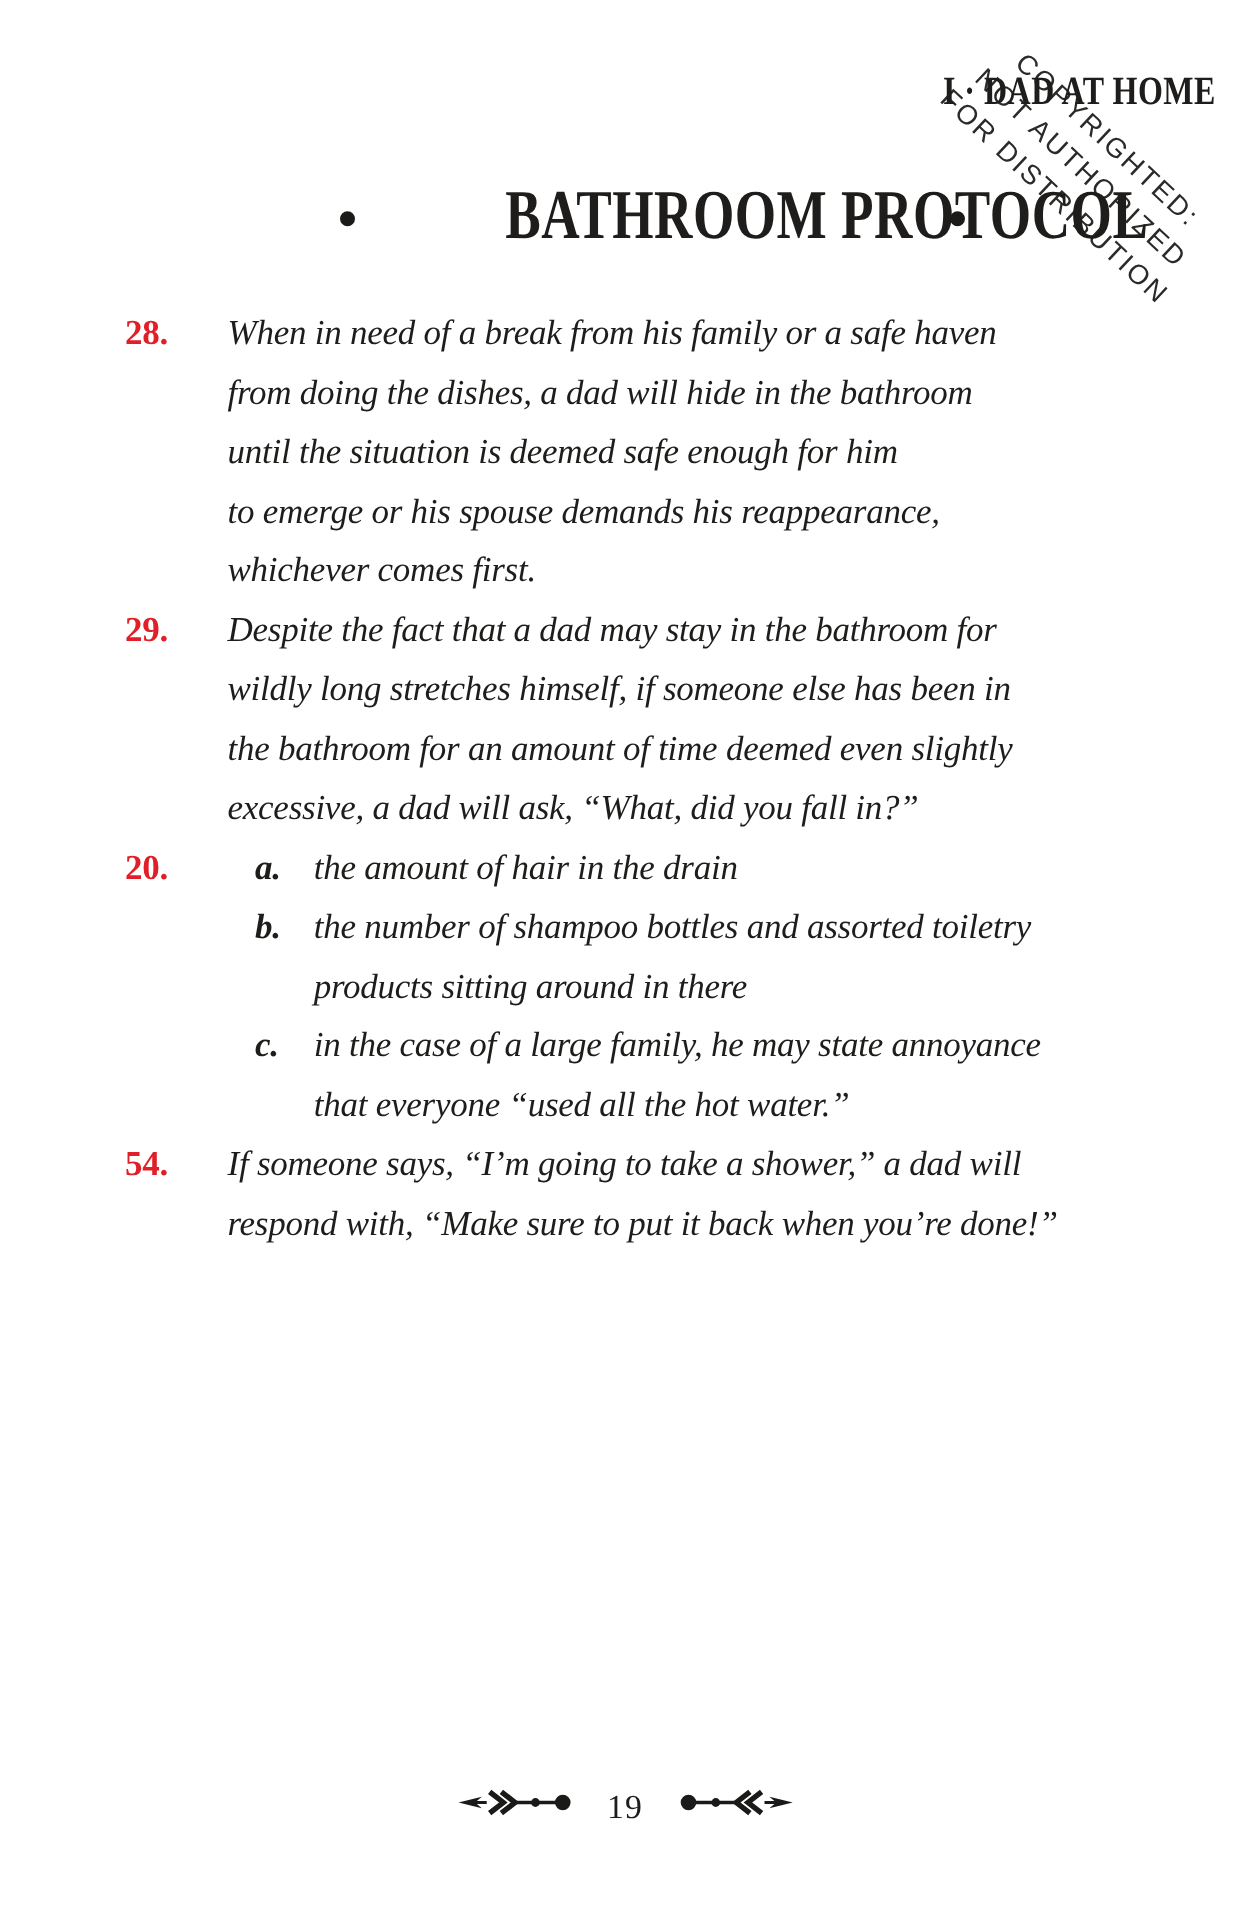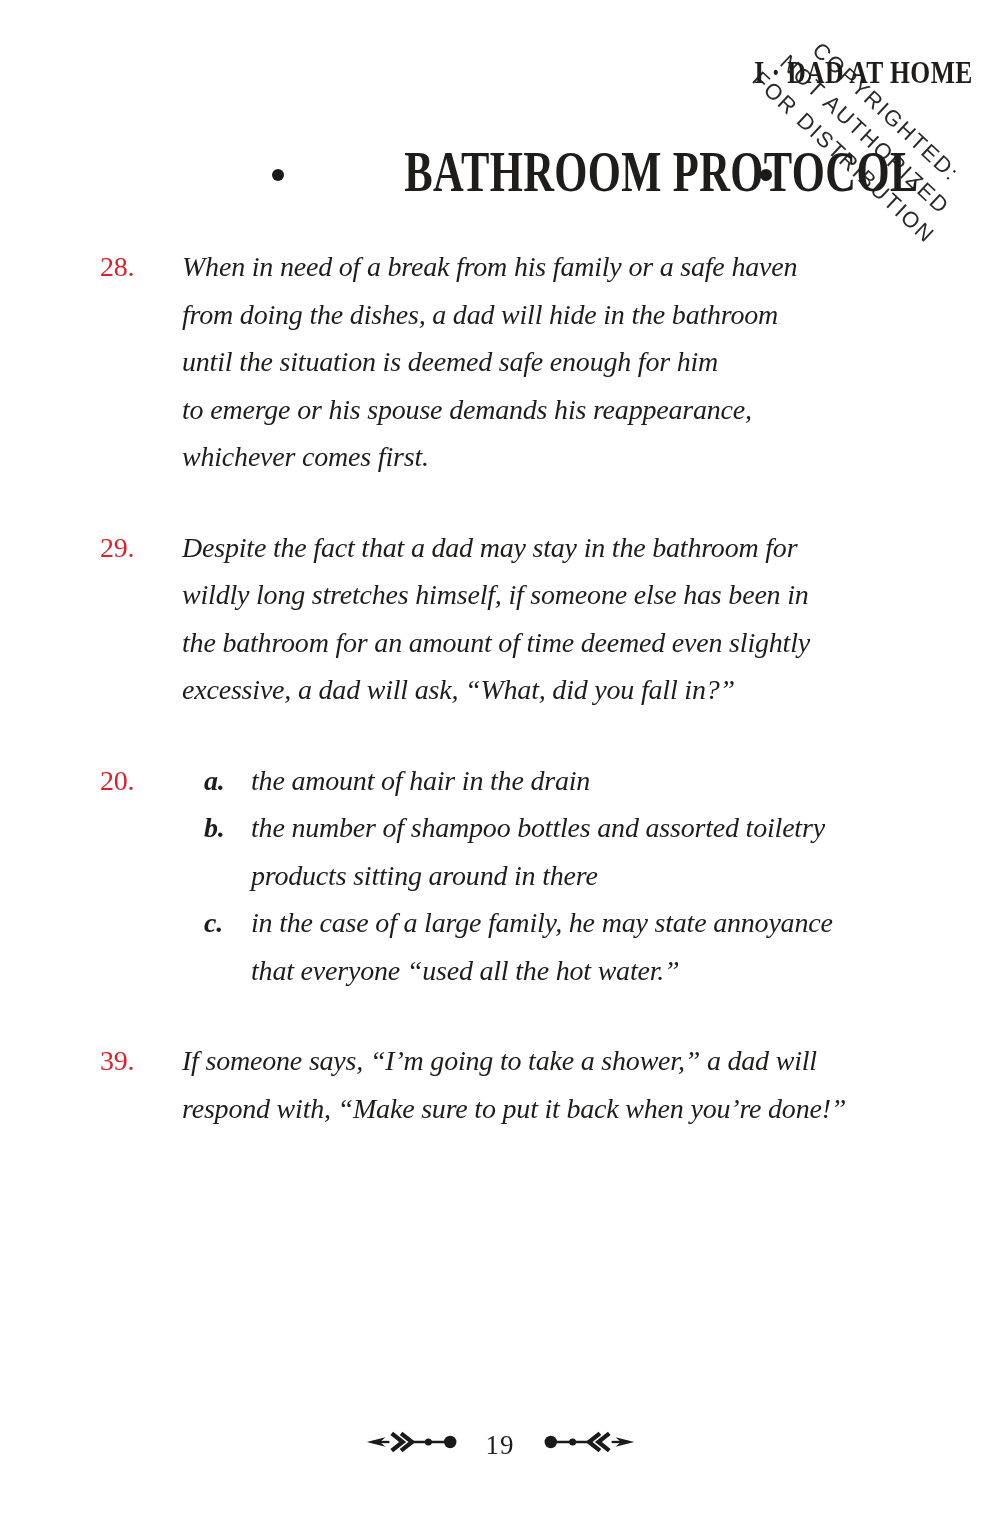--- a/index.html
+++ b/index.html
@@ -76,25 +76,25 @@
   
   .rule-list {
     margin-top: 40px;
     padding-left: 100px;
     padding-right: 60px;
     font-size: 28px;
     line-height: 47.5px;
     letter-spacing: -0.2px;
   }
   .rule-item { display: flex; }
-  .rule-item + .rule-item { margin-top: 43px; }
+  .rule-item + .rule-item { }
   .rule-num {
     width: 82px;
     flex-shrink: 0;
-    font-weight: normal;
+    font-weight: bold;
     color: var(--accent-red);
   }
   .rule-body { flex: 1; font-style: italic; }
   .lines { white-space: pre-line; }
 
   .sub-list { margin-left: 22px; }
   .sub-item { display: flex; }
   .sub-letter {
     width: 47px;
     flex-shrink: 0;
@@ -172,21 +172,21 @@
         <div class="sub-item">
           <div class="sub-letter">c.</div>
           <div class="sub-text lines">in the case of a large family, he may state annoyance
 that everyone “used all the hot water.”</div>
         </div>
       </div>
     </div>
   </div>
 
   <div class="rule-item">
-    <div class="rule-num">39.</div>
+    <div class="rule-num">54.</div>
     <div class="rule-body lines">If someone says, “I’m going to take a shower,” a dad will
 respond with, “Make sure to put it back when you’re done!”</div>
   </div>
 
 </div>
 
 <div class="footer">
   <span class="ornament left">
     <svg width="92" height="24" viewBox="0 0 118 30" fill="none" xmlns="http://www.w3.org/2000/svg">
       <path d="M1 15 L25 9 L18 15 L25 21 Z" fill="#1a1a18"></path>

